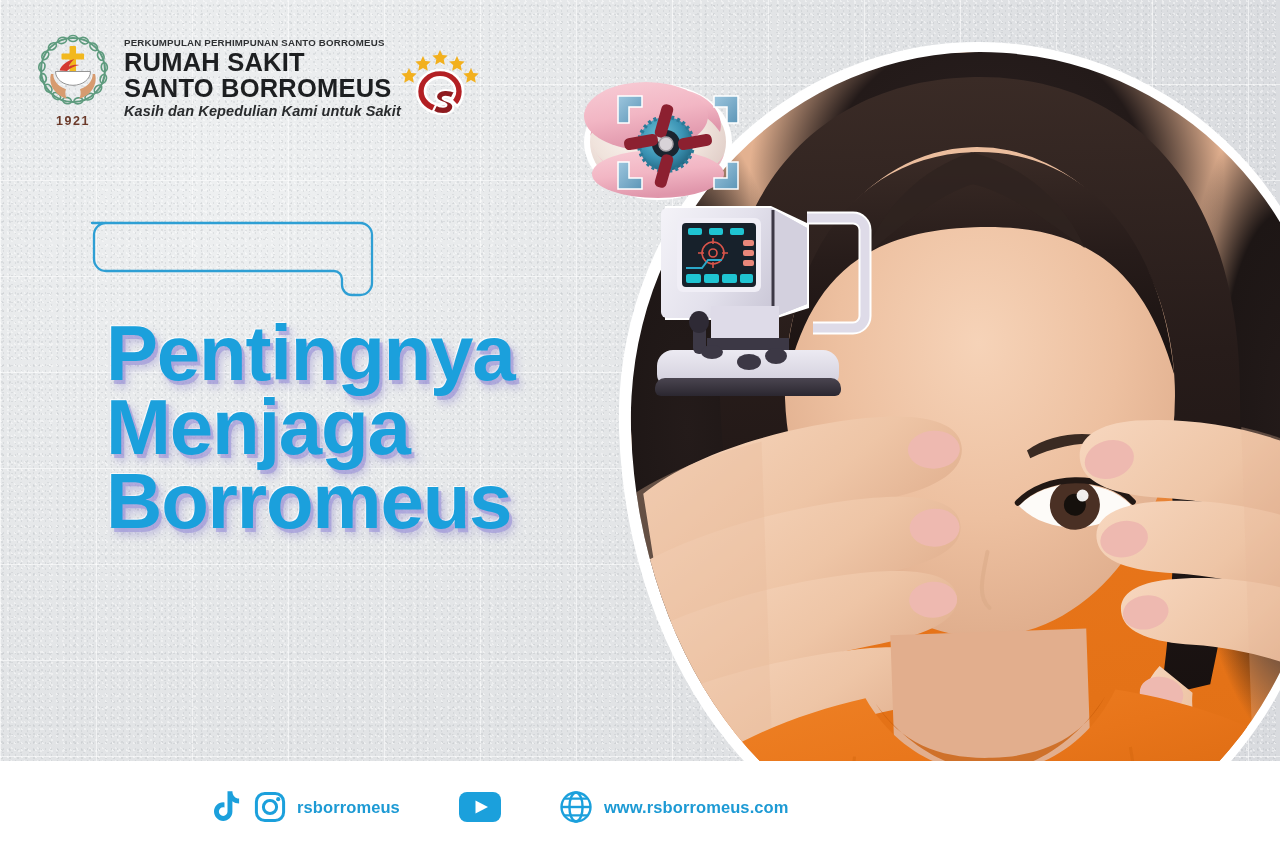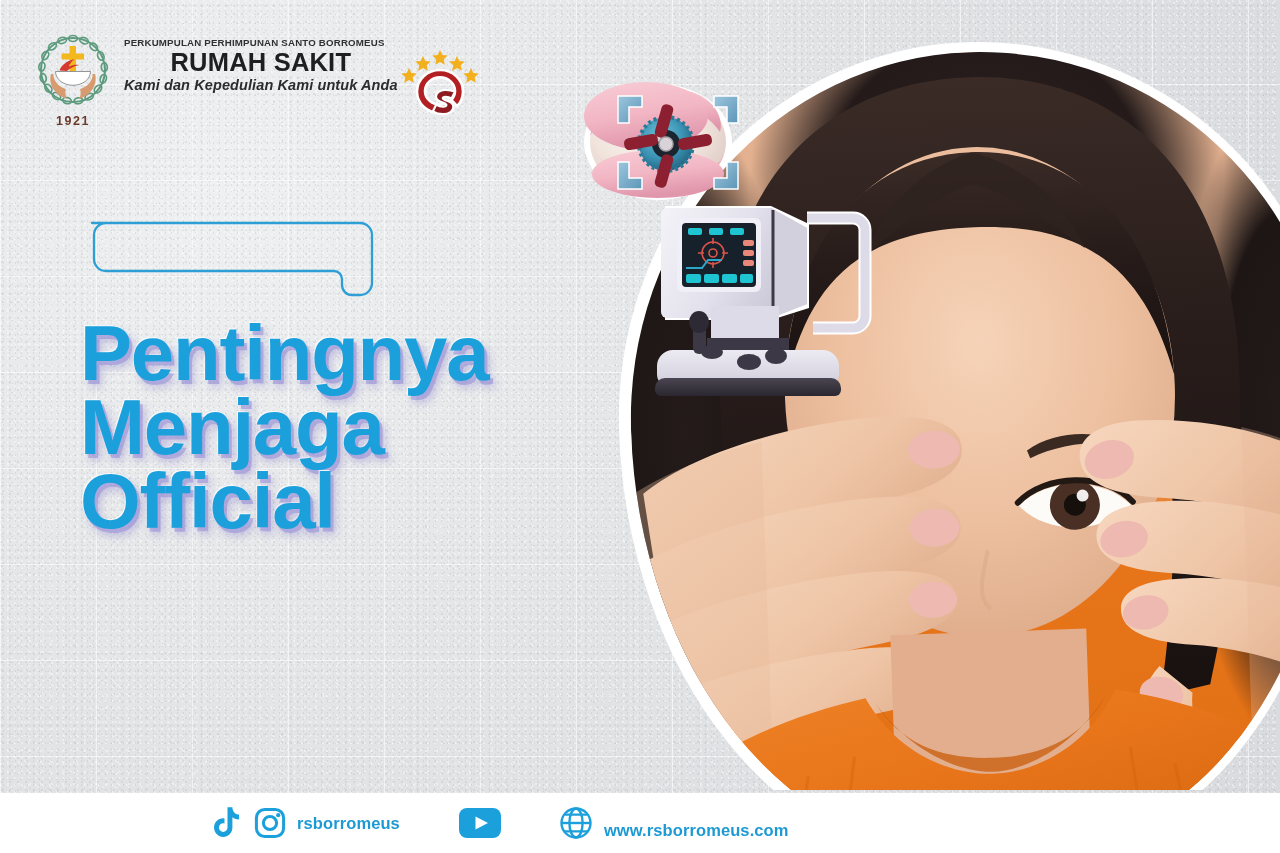--- a/index.html
+++ b/index.html
@@ -37,21 +37,21 @@
   .logo-block{ position:absolute; left:36px; top:30px; display:flex; align-items:flex-start; gap:14px; }
   .emblem{ position:relative; width:74px; height:100px; }
   .emblem svg{ display:block; }
   .logo-text{ padding-top:7px; }
   .logo-kicker{
     font-size:9.5px; font-weight:700; letter-spacing:.18px; color:#2f3133;
     white-space:nowrap; transform:scaleX(1.02); transform-origin:left;
   }
   .logo-l1,.logo-l2{
     font-size:25.5px; font-weight:700; color:#1d1f21;
-    letter-spacing:.2px; line-height:1.02; white-space:nowrap;text-align:center;
+    letter-spacing:.2px; line-height:1.02; white-space:nowrap;
   }
   .logo-l1{ margin-top:1px; }
   .logo-tag{
     font-size:14.5px; font-style:italic; font-weight:600; color:#2a2c2e;
     letter-spacing:.1px; margin-top:2px; white-space:nowrap;
   }
 
   
   .kars{ position:absolute; left:392px; top:32px; width:96px; height:96px; }
 
@@ -61,21 +61,21 @@
   }
   .bubble svg{ display:block; overflow:visible; }
   .bubble-label{
     position:absolute; left:34px; top:19px;
     font-size:27px; color:#2e9fd4; letter-spacing:.3px;
     white-space:nowrap; font-weight:400;
   }
 
   
   .headline{
-    position:absolute; left:80px; top:316px; width:520px;
+    position:absolute; left:106px; top:316px; width:520px;
     font-weight:700; font-size:78px; line-height:.95;
     color:#1ba0dc; letter-spacing:-1.2px;
     text-shadow:
        3px 4px 0 rgba(150,140,215,.55),
        5px 7px 9px rgba(140,130,205,.45),
       -1px -1px 0 rgba(255,255,255,.85);
   }
   .headline span{ display:block; }
 
   
@@ -107,27 +107,27 @@
       
       linear-gradient(175deg, rgba(232,117,26,0) 52%, #e8751a 60%, #e06f14 100%),
       
       radial-gradient(ellipse 240px 300px at 52% 44%, #f3cdb2 0%, #ecbf9f 55%, #e3b190 80%),
       #e8751a;
   }
   .face-layer{ position:absolute; inset:0; }
 
   
   .footer{
-    position:absolute; left:0; bottom:0; width:1280px; height:60px;
+    position:absolute; left:0; bottom:0; width:1280px; height:92px;
     background:#ffffff; display:flex; align-items:center;
   }
   .f-group{ display:flex; align-items:center; gap:11px; }
   .g-social{ margin-left:213px; }
   .g-youtube{ margin-left:59px; }
-  .g-web{ margin-left:58px;align-items:flex-end; }
+  .g-web{ margin-left:58px; }
   .f-label{
     font-size:16.5px; font-weight:700; color:#1d9ad4; letter-spacing:.1px; white-space:nowrap;
   }
   .f-icon{ display:flex; align-items:center; }
   .f-icon svg{ display:block; }
 </style>
 </head>
 <body>
 
 <div class="banner">
@@ -173,21 +173,22 @@
 
         <path d="M15 44c-1.6 5.4-.4 11.6 3.4 16.6 3.6 4.8 8.6 7.4 12.4 8.2-1.6-3-2-6.8-.8-9.6-4.6-1.4-8.6-4.4-10.8-8.2-1.3-2.3-2-4.8-1.8-7z" fill="#D79B6F"></path>
         <path d="M59 44c1.6 5.4.4 11.6-3.4 16.6-3.6 4.8-8.6 7.4-12.4 8.2 1.6-3 2-6.8.8-9.6 4.6-1.4 8.6-4.4 10.8-8.2 1.3-2.3 2-4.8 1.8-7z" fill="#D79B6F"></path>
         <text x="37" y="95" font-family="'Liberation Sans',sans-serif" font-size="12.5" font-weight="700" letter-spacing="1.6" text-anchor="middle" fill="#6b3a2a">1921</text>
       </svg>
     </div>
 
     <div class="logo-text">
       <div class="logo-kicker">PERKUMPULAN PERHIMPUNAN SANTO BORROMEUS</div>
       <div class="logo-l1">RUMAH SAKIT</div>
-      <div class="logo-tag">Kami dan Kepedulian Kami untuk Anda</div>
+      <div class="logo-l2">SANTO BORROMEUS</div>
+      <div class="logo-tag">Kasih dan Kepedulian Kami untuk Sakit</div>
     </div>
   </div>
 
   <div class="kars">
     <svg width="96" height="96" viewBox="0 0 96 96">
       <g fill="#F2B01E">
         <polygon points="17,36 19.3,41 24.7,41.6 20.7,45.3 21.8,50.7 17,48 12.2,50.7 13.3,45.3 9.3,41.6 14.7,41"></polygon>
         <polygon points="31,24 33.3,29 38.7,29.6 34.7,33.3 35.8,38.7 31,36 26.2,38.7 27.3,33.3 23.3,29.6 28.7,29"></polygon>
         <polygon points="48,18 50.3,23 55.7,23.6 51.7,27.3 52.8,32.7 48,30 43.2,32.7 44.3,27.3 40.3,23.6 45.7,23"></polygon>
         <polygon points="65,24 67.3,29 72.7,29.6 68.7,33.3 69.8,38.7 65,36 60.2,38.7 61.3,33.3 57.3,29.6 62.7,29"></polygon>
@@ -204,21 +205,21 @@
     <svg width="300" height="96" viewBox="0 0 300 96">
       <path d="M14 12 h268 a12 12 0 0 1 12 12 v48 a12 12 0 0 1 -12 12 h-8
                a10 10 0 0 1 -10 -10 v-6 a8 8 0 0 0 -8 -8 h-228
                a12 12 0 0 1 -12 -12 v-24 a12 12 0 0 1 12 -12 z" fill="none" stroke="#2e9fd4" stroke-width="2.3" stroke-linejoin="round"></path>
     </svg>
   </div>
 
   <div class="headline">
     <span>Pentingnya</span>
     <span>Menjaga</span>
-    <span>Official</span>
+    <span>Borromeus</span>
   </div>
 
   <div class="photo-wrap">
     <div class="photo-outline"></div>
     <div class="photo">
       <svg class="face-layer" viewBox="0 0 700 800" preserveAspectRatio="none">
         <defs>
           <radialGradient id="skin" cx="50%" cy="40%" r="62%">
             <stop offset="0%" stop-color="#f6d3b8"></stop>
             <stop offset="58%" stop-color="#edc0a0"></stop>

